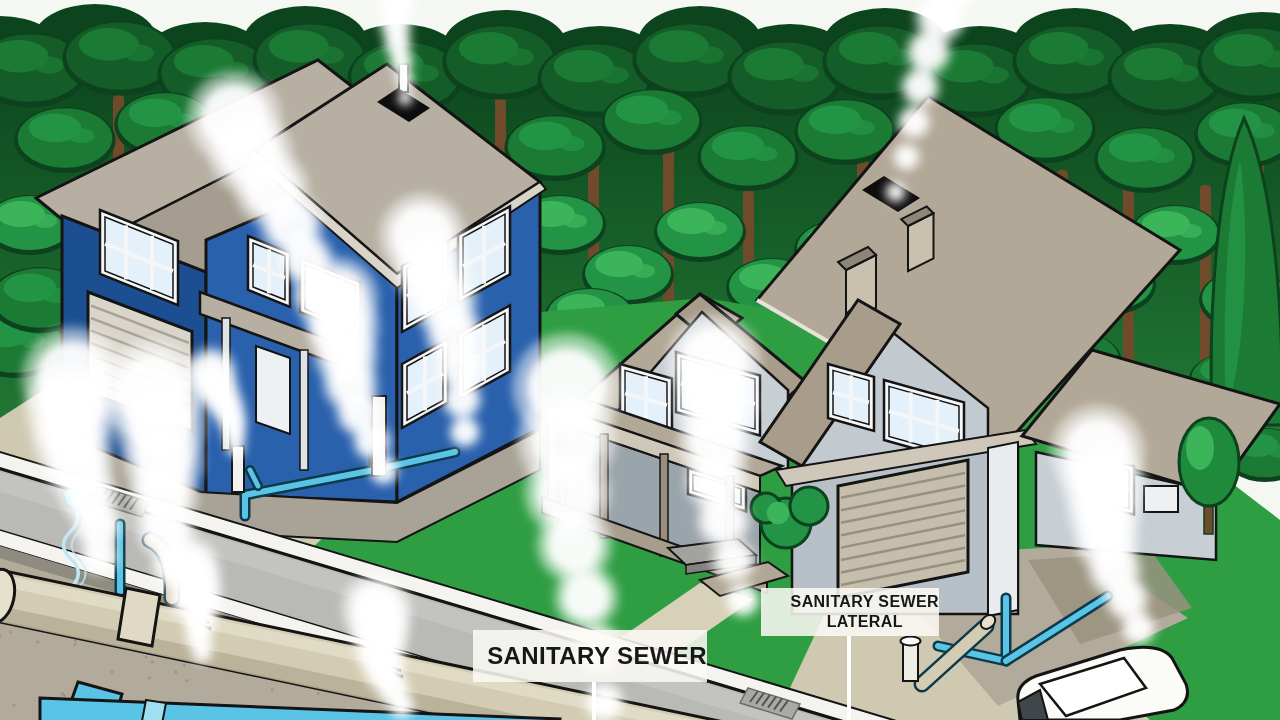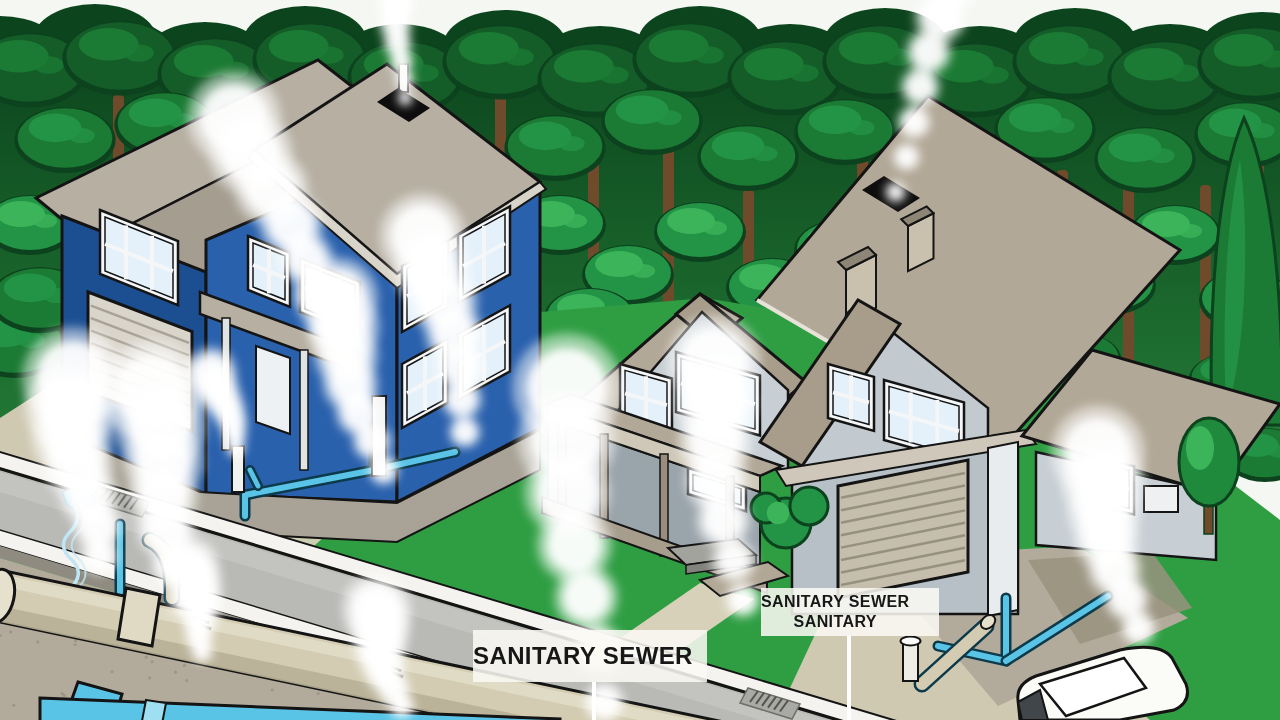--- a/index.html
+++ b/index.html
@@ -1,19 +1,19 @@
 <!DOCTYPE html>
 <html style="--label-bg: rgba(250,249,244,0.87); --label-text: #171717;"><head>
 <meta charset="utf-8">
 <style>
   html,body{margin:0;padding:0;background:#222;}
   .stage{position:relative;width:1280px;height:720px;overflow:hidden;
          font-family:"Liberation Sans",sans-serif;}
   .stage svg{position:absolute;left:0;top:0;}
-  .label{position:absolute;display:flex;align-items:center;justify-content:flex-start;
+  .label{position:absolute;display:flex;align-items:center;justify-content:flex-end;
          text-align:center;font-weight:bold;color:var(--label-text,#171717);
          background:var(--label-bg,rgba(250,249,244,.87));letter-spacing:.4px;}
   .label-sewer{left:473px;top:630px;width:234px;height:52px;font-size:24px;}
   .label-lateral{left:761px;top:588px;width:178px;height:48px;font-size:16px;line-height:20px;}
 </style>
 </head>
 <body>
 
 <div class="stage">
   <svg id="scene" width="1280" height="720" viewBox="0 0 1280 720">
@@ -763,16 +763,16 @@
         <line x1="594" y1="682" x2="594" y2="720" stroke="#ffffff" stroke-width="4"></line>
         <line x1="849" y1="636" x2="849" y2="720" stroke="#ffffff" stroke-width="4"></line>
       </g>
     </svg>
   <div class="label label-sewer">
     <span>SANITARY SEWER</span>
   </div>
   <div class="label label-lateral">
     <span>
       <span>SANITARY SEWER</span><br>
-      <span>SANITARY</span>
+      <span>LATERAL</span>
     </span>
   </div>
 </div>
 
 </body></html>

